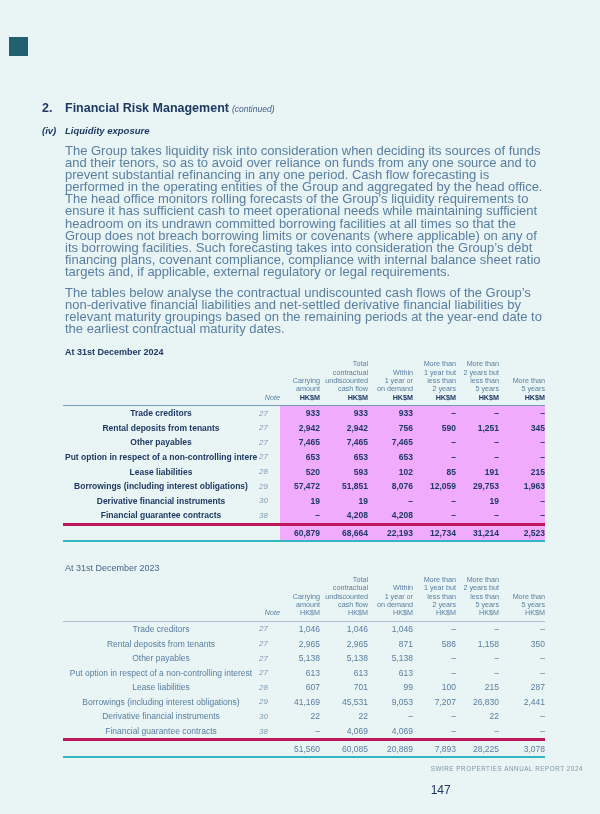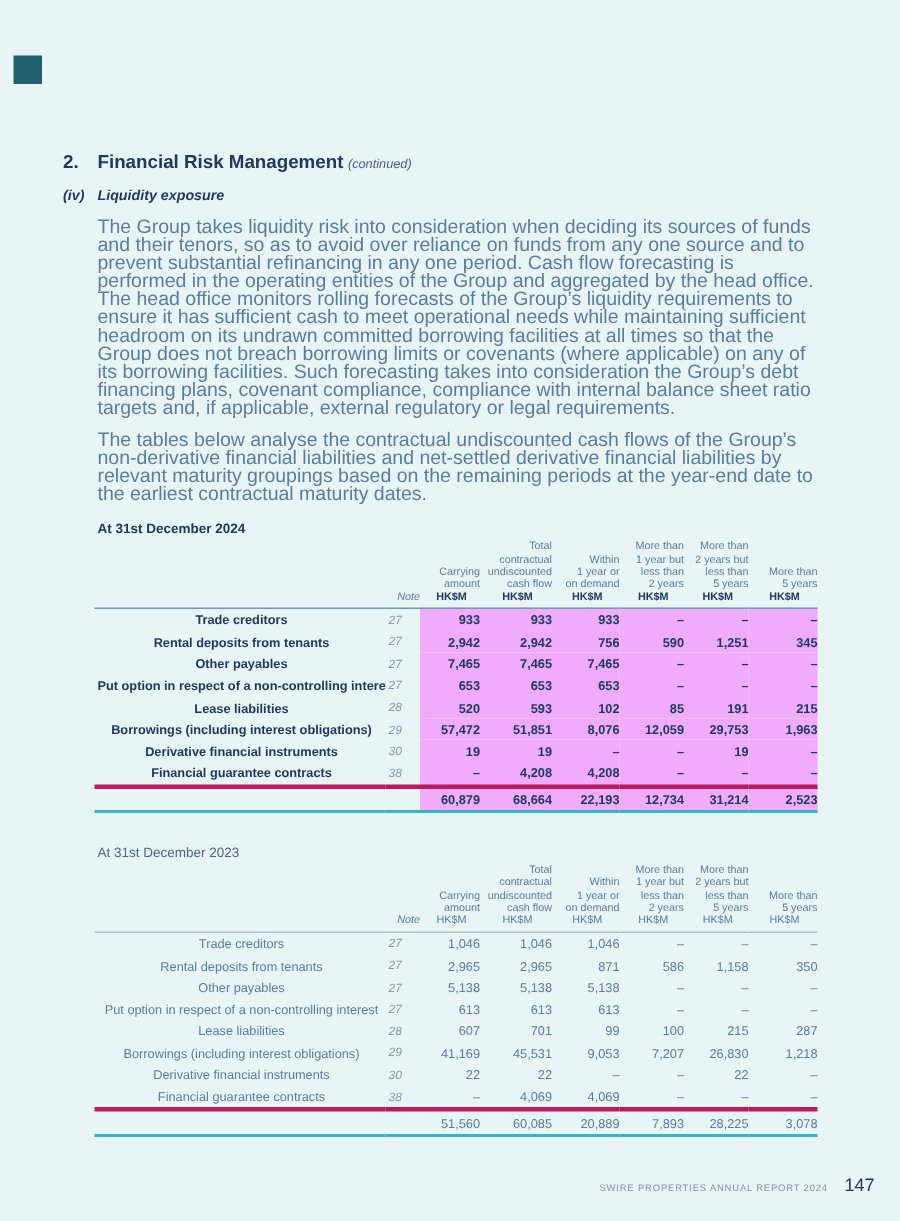--- a/index.html
+++ b/index.html
@@ -40,39 +40,39 @@
   .fin-table col.c-v2 { width:45px; }
   .fin-table col.c-v3 { width:43px; }
   .fin-table col.c-v4 { width:43px; }
   .fin-table col.c-v5 { width:46px; }
 
   .fin-table thead th { vertical-align:bottom; text-align:right; font-weight:400;
     font-size:7.2px; line-height:8.3px; color:#587ea0; padding:0 0 3px 2px;
     white-space:pre-line; border-bottom:1px solid #a9c3d2; }
   .fin-table.emph thead th { border-bottom-color:#7499b5; }
   .fin-table thead th.note-h { font-style:italic;margin-left:16px; }
-  .fin-table thead .unit { display:block;text-align:center; }
+  .fin-table thead .unit { display:block; }
   .fin-table.emph thead .unit { font-weight:700; color:#1e3a63; }
 
   .fin-table tbody td { height:14.6px; font-size:8.5px; padding:0 0 0 2px;
     color:#587ea0; vertical-align:middle; }
   .fin-table td.lab { text-align:center; white-space:nowrap; overflow:hidden; }
   .fin-table td.note { text-align:left; font-style:italic; font-size:8px;
     color:#7e9ab1; }
   .fin-table td.num { text-align:right; }
   .fin-table.emph tbody td.lab, .fin-table.emph tbody td.num
     { font-weight:700; color:#1e3a63; }
   .fin-table.emph tbody td.num, .fin-table.emph tfoot td.num
     { background:#f0abfc; }
   .fin-table tfoot td { height:14.5px; font-size:8.5px; padding:0 0 0 2px;
     border-top:3px solid #be185d; border-bottom:2px solid #35b4c1; }
   .fin-table.emph tfoot td.num { font-weight:700; color:#1e3a63; }
 
   .footer { position:absolute; right:17px; bottom:17px; display:flex;
-    align-items:baseline; gap:11px; }
+    align-items:baseline; gap:11px;flex-direction:column; }
   .footer .report { font-size:6.3px; letter-spacing:0.55px; color:#7c95a9; }
   .footer .pagenum { font-size:12px; color:#1e3a63; }
 </style>
 </head>
 <body>
 
 <div class="page">
   <div class="corner-mark"></div>
 
   <div class="content">
@@ -315,21 +315,21 @@
               <td class="num">287</td>
             </tr>
             <tr>
               <td class="lab">Borrowings (including interest obligations)</td>
               <td class="note">29</td>
               <td class="num">41,169</td>
               <td class="num">45,531</td>
               <td class="num">9,053</td>
               <td class="num">7,207</td>
               <td class="num">26,830</td>
-              <td class="num">1,218</td>
+              <td class="num">2,441</td>
             </tr>
             <tr>
               <td class="lab">Derivative financial instruments</td>
               <td class="note">30</td>
               <td class="num">22</td>
               <td class="num">22</td>
               <td class="num">–</td>
               <td class="num">–</td>
               <td class="num">22</td>
               <td class="num">–</td>

